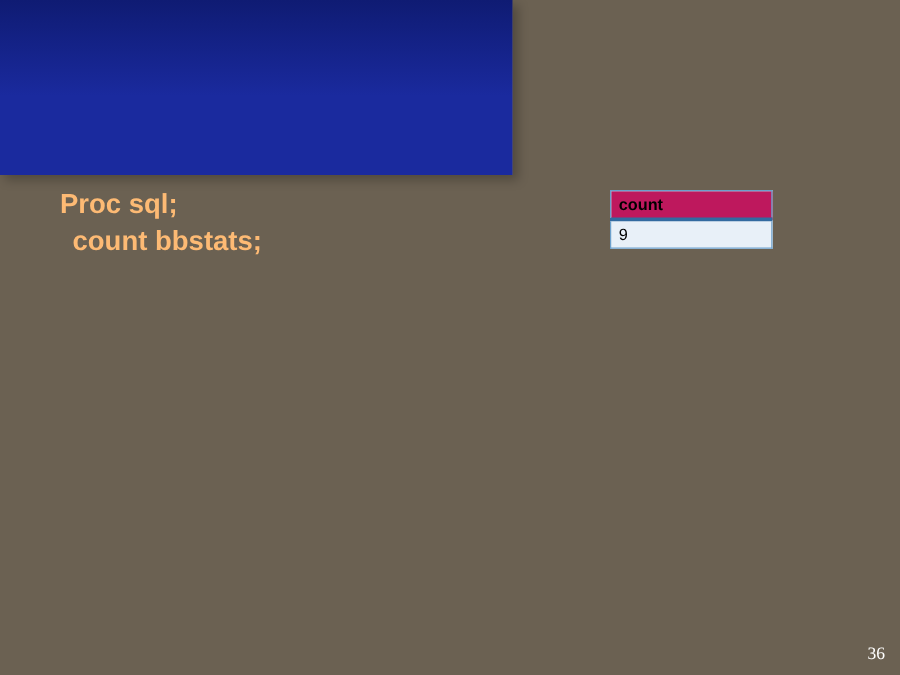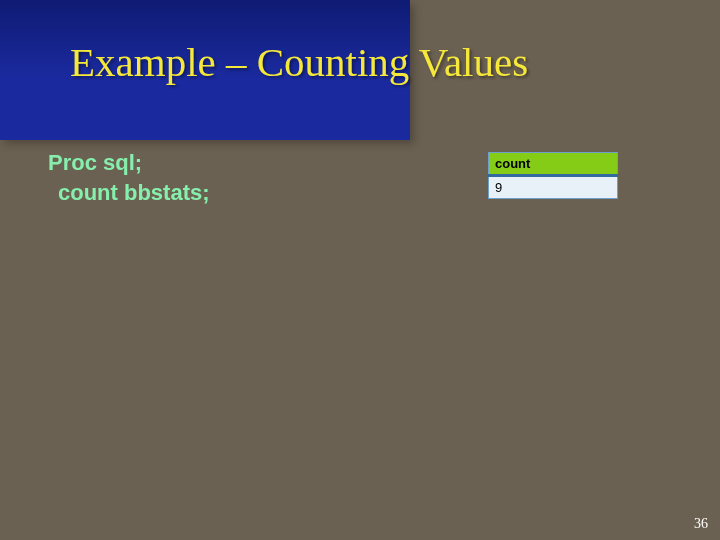--- a/index.html
+++ b/index.html
@@ -33,21 +33,21 @@
     font-family: Georgia, 'Times New Roman', serif;
     font-size: 41px;
     font-weight: 400;
     text-shadow: 2px 2px 3px rgba(0,0,0,0.4);
     white-space: nowrap;
   }
   .codeblock {
     position: absolute;
     left: 48px;
     top: 148px;
-    color: #86efac;
+    color: #fdba74;
     font-family: Verdana, Geneva, sans-serif;
     font-size: 22px;
     font-weight: 700;
     line-height: 1.35;
   }
   .codeblock .l2, .codeblock .l3 {
     padding-left: 10px;
   }
   .result-table {
     position: absolute;
@@ -56,21 +56,21 @@
     width: 130px;
     border-collapse: collapse;
     font-family: Verdana, Geneva, sans-serif;
     font-size: 13px;
     font-weight: 700;
     background: #fff;
   }
   .result-table th {
     text-align: left;
     padding: 3px 6px;
-    background: #84cc16;
+    background: #be185d;
     border: 1px solid #6ca0cc;
     border-bottom: 3px solid #326aa0;
     font-weight: 700;
   }
   .result-table td {
     text-align: left;
     padding: 3px 6px;
     background: #e8f0f8;
     border: 1px solid #6ca0cc;
     font-weight: 400;
@@ -84,21 +84,20 @@
     font-size: 14px;
   }
 </style>
 </head>
 <body>
 
 <div class="slide">
 
   <div class="top-band"></div>
 
-  <div class="title">Example – Counting Values</div>
 
   <div class="codeblock">
     <div class="l1">Proc sql;</div>
     <div class="l3">count bbstats;</div>
   </div>
 
   <table class="result-table">
     <thead>
       <tr>
         <th>count</th>

